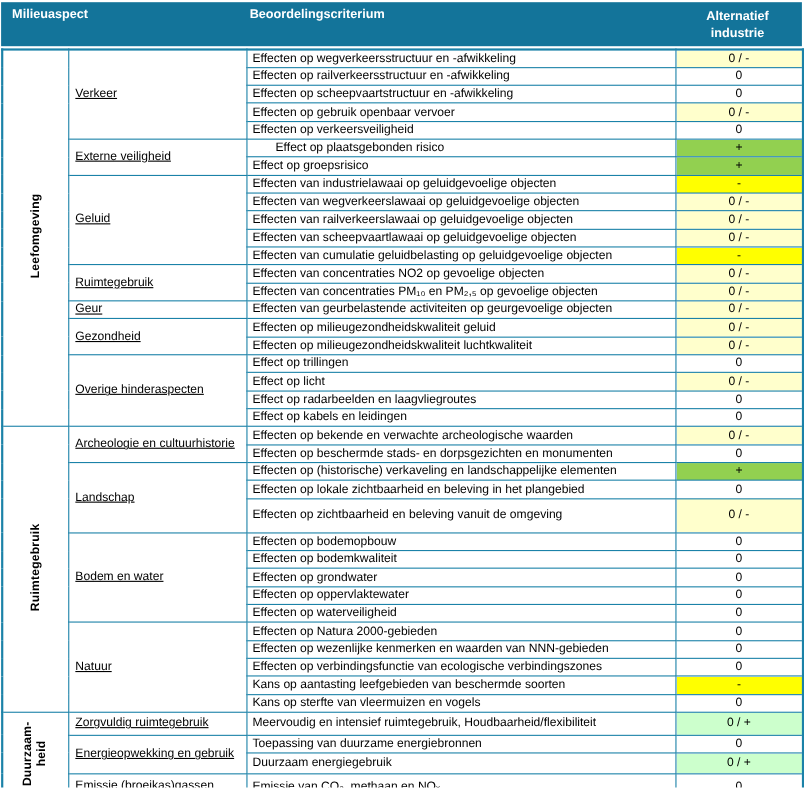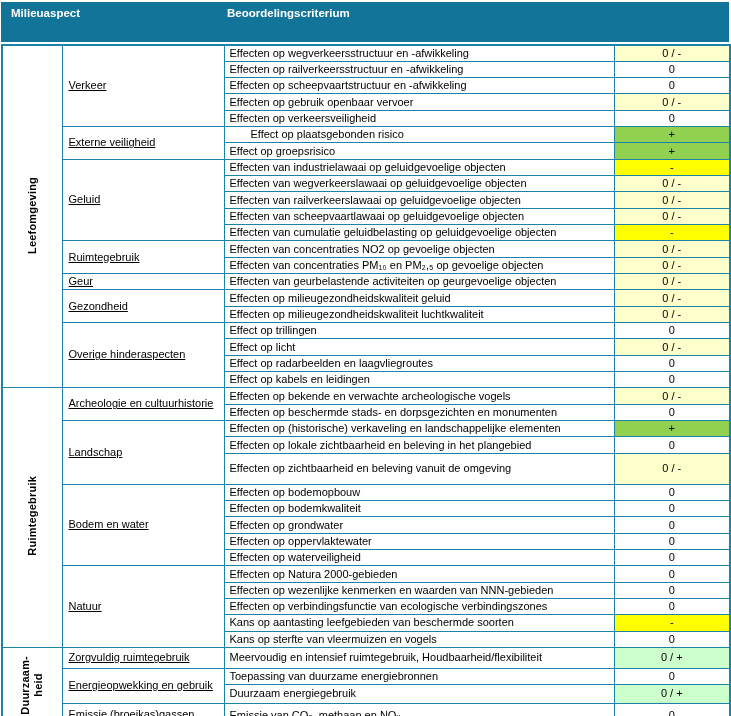--- a/index.html
+++ b/index.html
@@ -53,20 +53,22 @@
   td.cri{padding-left:5px;}
   td.val{text-align:center;}
 </style>
 </head>
 <body>
 
 <div class="sheet">
   <div class="hdr" id="hdr-bar" style="background: rgb(19, 116, 154);">
     <span class="h1">Milieuaspect</span>
     <span class="h2">Beoordelingscriterium</span>
+    <span class="h3">Alternatief
+industrie</span>
   </div>
 
   <table id="grid" style="border: 2px solid rgb(27, 130, 168);">
     <colgroup>
       <col class="c1">
         <col class="c2">
         <col class="c3">
         <col class="c4">
     </colgroup>
     <tbody id="grid-body">
@@ -158,21 +160,21 @@
           <td class="cri" style="border: 1px solid rgb(27, 130, 168);">Effect op radarbeelden en laagvliegroutes</td>
           <td class="val" style="border: 1px solid rgb(27, 130, 168); background: rgb(255, 255, 255);">0</td>
         </tr>
         <tr style="height: 16.33px;">
           <td class="cri" style="border: 1px solid rgb(27, 130, 168);">Effect op kabels en leidingen</td>
           <td class="val" style="border: 1px solid rgb(27, 130, 168); background: rgb(255, 255, 255);">0</td>
         </tr>
         <tr style="height: 16.33px;">
           <td class="sec" rowspan="15" style="border: 1px solid rgb(27, 130, 168);"><div class="vert">Ruimtegebruik</div></td>
           <td class="cat" rowspan="2" style="border: 1px solid rgb(27, 130, 168);">Archeologie en cultuurhistorie</td>
-          <td class="cri" style="border: 1px solid rgb(27, 130, 168);">Effecten op bekende en verwachte archeologische vogels</td>
+          <td class="cri" style="border: 1px solid rgb(27, 130, 168);">Effecten op bekende en verwachte archeologische waarden</td>
           <td class="val" style="border: 1px solid rgb(27, 130, 168); background: rgb(255, 255, 204);">0 / -</td>
         </tr>
         <tr style="height: 16.33px;">
           <td class="cri" style="border: 1px solid rgb(27, 130, 168);">Effecten op beschermde stads- en dorpsgezichten en monumenten</td>
           <td class="val" style="border: 1px solid rgb(27, 130, 168); background: rgb(255, 255, 255);">0</td>
         </tr>
         <tr style="height: 16.33px;">
           <td class="cat" rowspan="3" style="border: 1px solid rgb(27, 130, 168);">Landschap</td>
           <td class="cri" style="border: 1px solid rgb(27, 130, 168);">Effecten op (historische) verkaveling en landschappelijke elementen</td>
           <td class="val" style="border: 1px solid rgb(27, 130, 168); background: rgb(146, 208, 80);">+</td>

